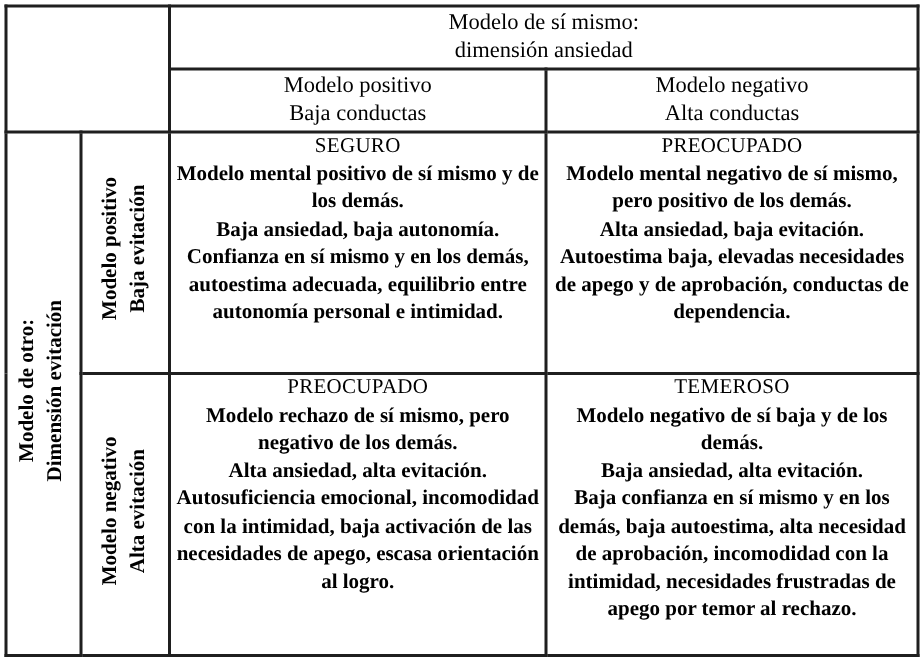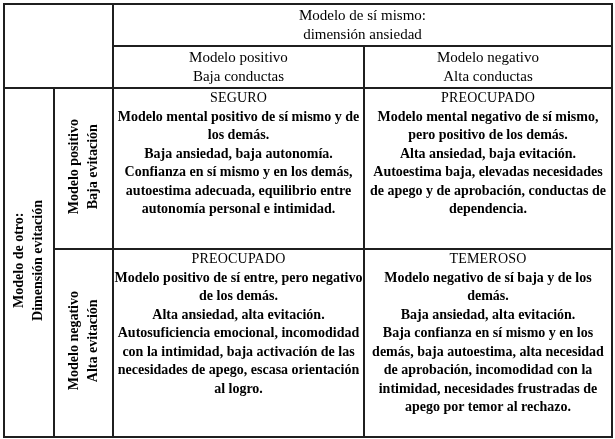--- a/index.html
+++ b/index.html
@@ -131,21 +131,21 @@
     </tr>
     <tr>
       <td class="vcell" style="height:186px">
         <div class="vtext">
           <span>Modelo negativo</span>
           <span>Alta evitación</span>
         </div>
       </td>
       <td class="quad">
         <div class="quad-title">PREOCUPADO</div>
-        <div class="sentence">Modelo positivo de sí entre, pero negativo de los demás.</div>
+        <div class="sentence">Modelo rechazo de sí mismo, pero negativo de los demás.</div>
         <div class="sentence">Alta ansiedad, alta evitación.</div>
         <div class="sentence">Autosuficiencia emocional, incomodidad con la intimidad, baja activación de las necesidades de apego, escasa orientación al logro.</div>
       </td>
       <td class="quad">
         <div class="quad-title">TEMEROSO</div>
         <div class="sentence">Modelo negativo de sí baja y de los demás.</div>
         <div class="sentence">Baja ansiedad, alta evitación.</div>
         <div class="sentence">Baja confianza en sí mismo y en los demás, baja autoestima, alta necesidad de aprobación, incomodidad con la intimidad, necesidades frustradas de apego por temor al rechazo.</div>
       </td>
     </tr>

